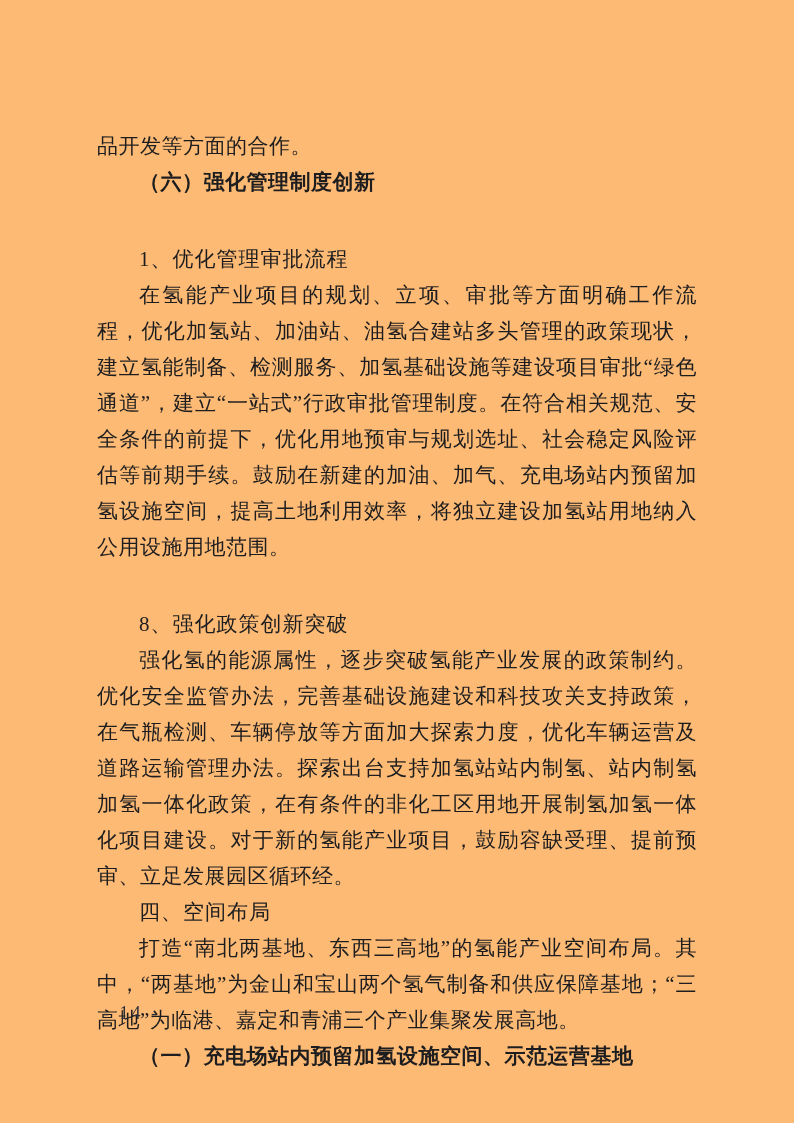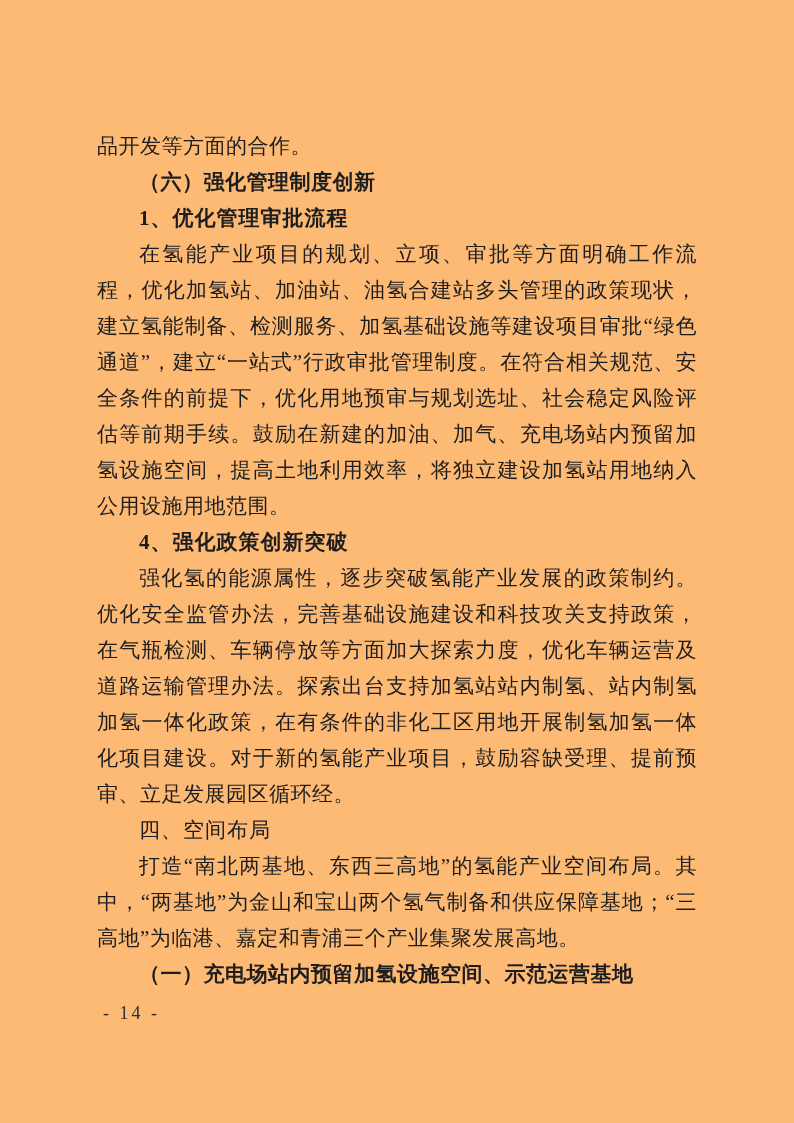--- a/index.html
+++ b/index.html
@@ -47,23 +47,24 @@
   }
   
   .heading-kai-bold {
     text-indent: 2em;
     font-weight: bold;
     letter-spacing: 0.5px;
   }
   
   .heading-kai {
     text-indent: 2em;
-    font-weight: bold;
+    font-weight: normal;
     font-style: normal;
     letter-spacing: 1px;
+    margin-top: 41px;
   }
   .footer {
     position: absolute;
     left: 103px;
     top: 1003px;
     font-size: 18px;
     letter-spacing: 3px;
     color: #2b2f3a;
     font-family: Liberation Serif, serif;
   }
@@ -76,21 +77,21 @@
   <div class="content">
 
     <p class="block continuation">品开发等方面的合作。</p>
 
     <p class="block heading-kai-bold">（六）强化管理制度创新</p>
 
     <p class="block heading-kai">1、优化管理审批流程</p>
 
     <p class="block paragraph">在氢能产业项目的规划、立项、审批等方面明确工作流程，优化加氢站、加油站、油氢合建站多头管理的政策现状，建立氢能制备、检测服务、加氢基础设施等建设项目审批“绿色通道”，建立“一站式”行政审批管理制度。在符合相关规范、安全条件的前提下，优化用地预审与规划选址、社会稳定风险评估等前期手续。鼓励在新建的加油、加气、充电场站内预留加氢设施空间，提高土地利用效率，将独立建设加氢站用地纳入公用设施用地范围。</p>
 
-    <p class="block heading-kai">4、强化政策创新突破</p>
+    <p class="block heading-kai">8、强化政策创新突破</p>
 
     <p class="block paragraph">强化氢的能源属性，逐步突破氢能产业发展的政策制约。优化安全监管办法，完善基础设施建设和科技攻关支持政策，在气瓶检测、车辆停放等方面加大探索力度，优化车辆运营及道路运输管理办法。探索出台支持加氢站站内制氢、站内制氢加氢一体化政策，在有条件的非化工区用地开展制氢加氢一体化项目建设。对于新的氢能产业项目，鼓励容缺受理、提前预审、立足发展园区循环经。</p>
 
     <p class="block heading-hei">四、空间布局</p>
 
     <p class="block paragraph">打造“南北两基地、东西三高地”的氢能产业空间布局。其中，“两基地”为金山和宝山两个氢气制备和供应保障基地；“三高地”为临港、嘉定和青浦三个产业集聚发展高地。</p>
 
     <p class="block heading-kai-bold">（一）充电场站内预留加氢设施空间、示范运营基地</p>
 
 

